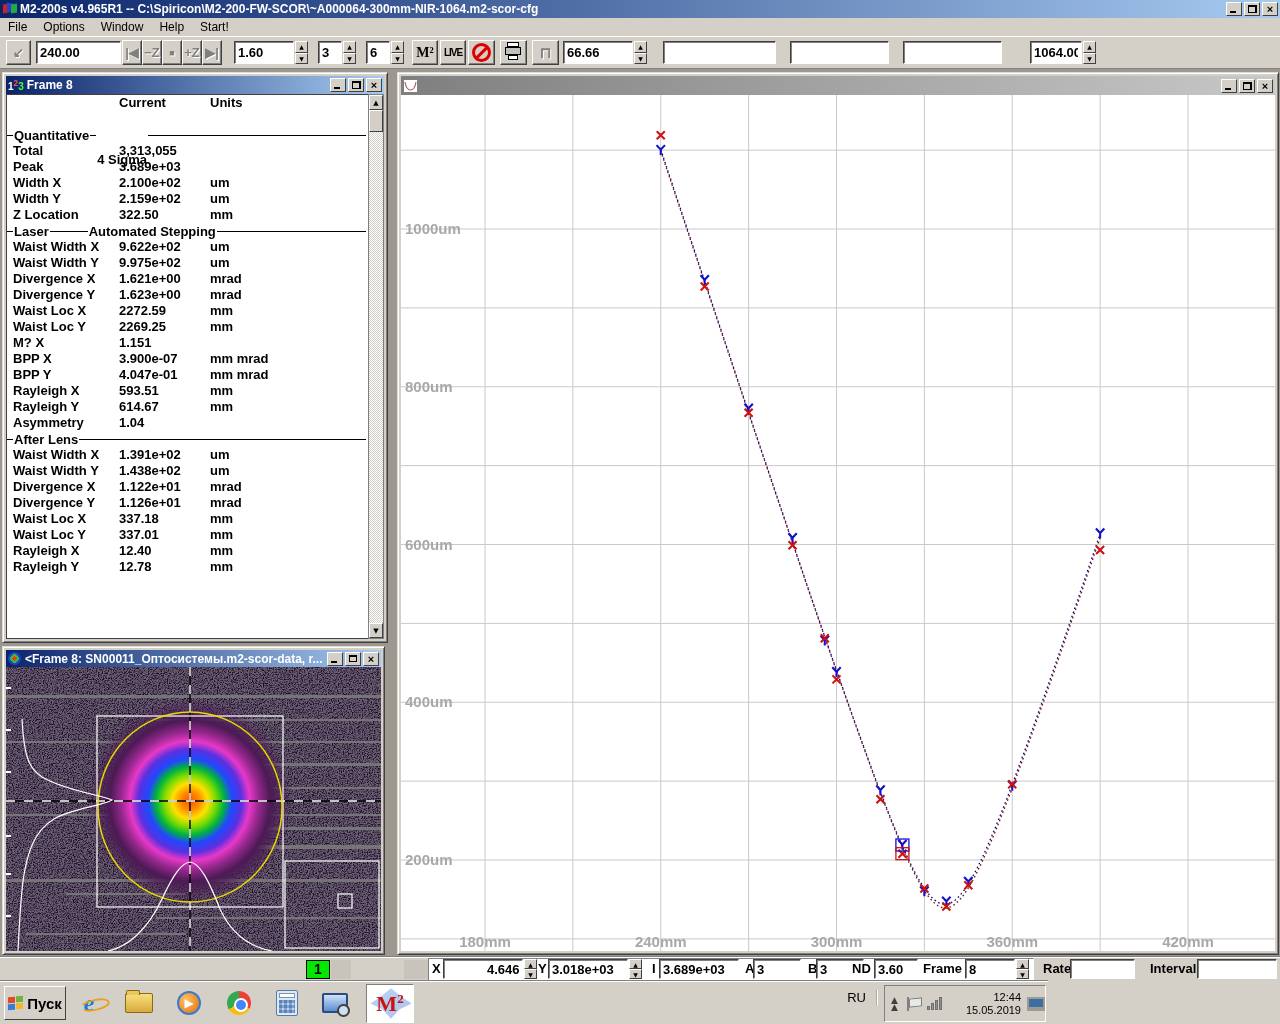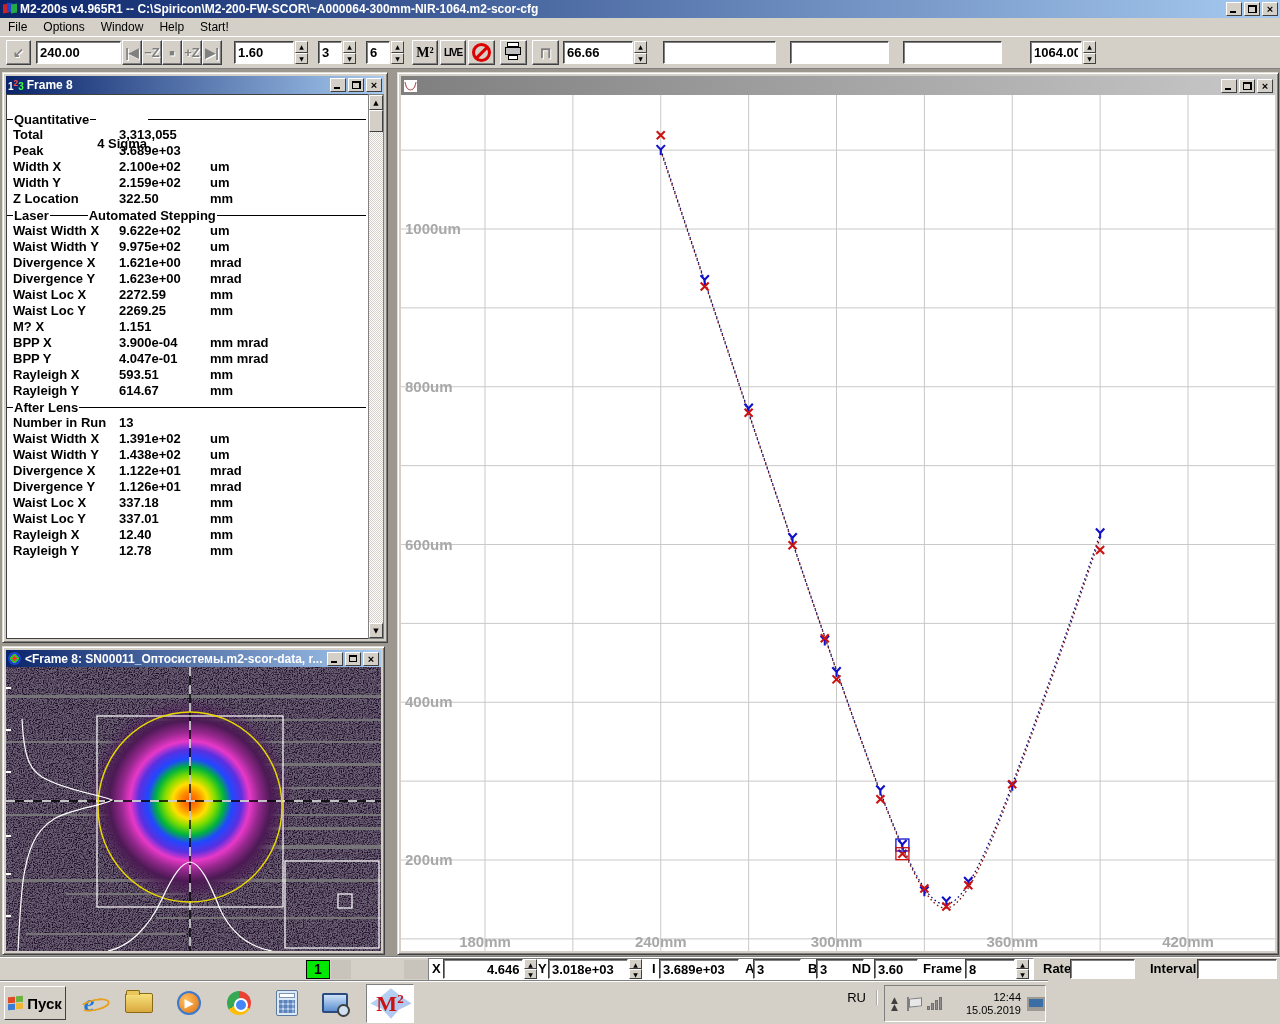--- a/index.html
+++ b/index.html
@@ -195,20 +195,25 @@
         <span class="tb-btn">
             <i class="g-restore"></i>
           </span>
         <span class="tb-btn">
             <i class="g-close">×</i>
           </span>
       </div>
       <div id="frame8-content">
           <div class="prow">
             <span class="c1"></span>
+            <span class="c2">Current</span>
+            <span class="c3">Units</span>
+          </div>
+          <div class="prow">
+            <span class="c1"></span>
           </div>
           <div class="phead" style="padding-right: 2px;">
             <span class="ln" style="width: 6px;"></span>
             <span style="padding: 0px 1px; white-space: nowrap;">Quantitative</span>
             <span class="ln" style="width: 6px;"></span>
             <span style="padding: 0px 1px; white-space: nowrap; margin-top: 48px;">4 Sigma</span>
             <span class="ln" style="flex: 1 1 0%;"></span>
           </div>
           <div class="prow">
             <span class="c1">Total</span>
@@ -272,47 +277,47 @@
             <span class="c2">2269.25</span>
             <span class="c3">mm</span>
           </div>
           <div class="prow">
             <span class="c1">M? X</span>
             <span class="c2">1.151</span>
             <span class="c3"></span>
           </div>
           <div class="prow">
             <span class="c1">BPP X</span>
-            <span class="c2">3.900e-04</span>
+            <span class="c2">3.900e-07</span>
             <span class="c3">mm mrad</span>
           </div>
           <div class="prow">
             <span class="c1">BPP Y</span>
             <span class="c2">4.047e-01</span>
             <span class="c3">mm mrad</span>
           </div>
           <div class="prow">
             <span class="c1">Rayleigh X</span>
             <span class="c2">593.51</span>
             <span class="c3">mm</span>
           </div>
           <div class="prow">
             <span class="c1">Rayleigh Y</span>
             <span class="c2">614.67</span>
             <span class="c3">mm</span>
+          </div>
+          <div class="prow">
+            <span class="c1">Asymmetry</span>
+            <span class="c2">1.04</span>
+            <span class="c3"></span>
           </div>
           <div class="phead" style="padding-right: 2px;">
             <span class="ln" style="width: 6px;"></span>
             <span style="padding: 0px 1px; white-space: nowrap;">After Lens</span>
             <span class="ln" style="flex: 1 1 0%;"></span>
-          </div>
-          <div class="prow">
-            <span class="c1">Number in Run</span>
-            <span class="c2">13</span>
-            <span class="c3"></span>
           </div>
           <div class="prow">
             <span class="c1">Waist Width X</span>
             <span class="c2">1.391e+02</span>
             <span class="c3">um</span>
           </div>
           <div class="prow">
             <span class="c1">Waist Width Y</span>
             <span class="c2">1.438e+02</span>
             <span class="c3">um</span>

